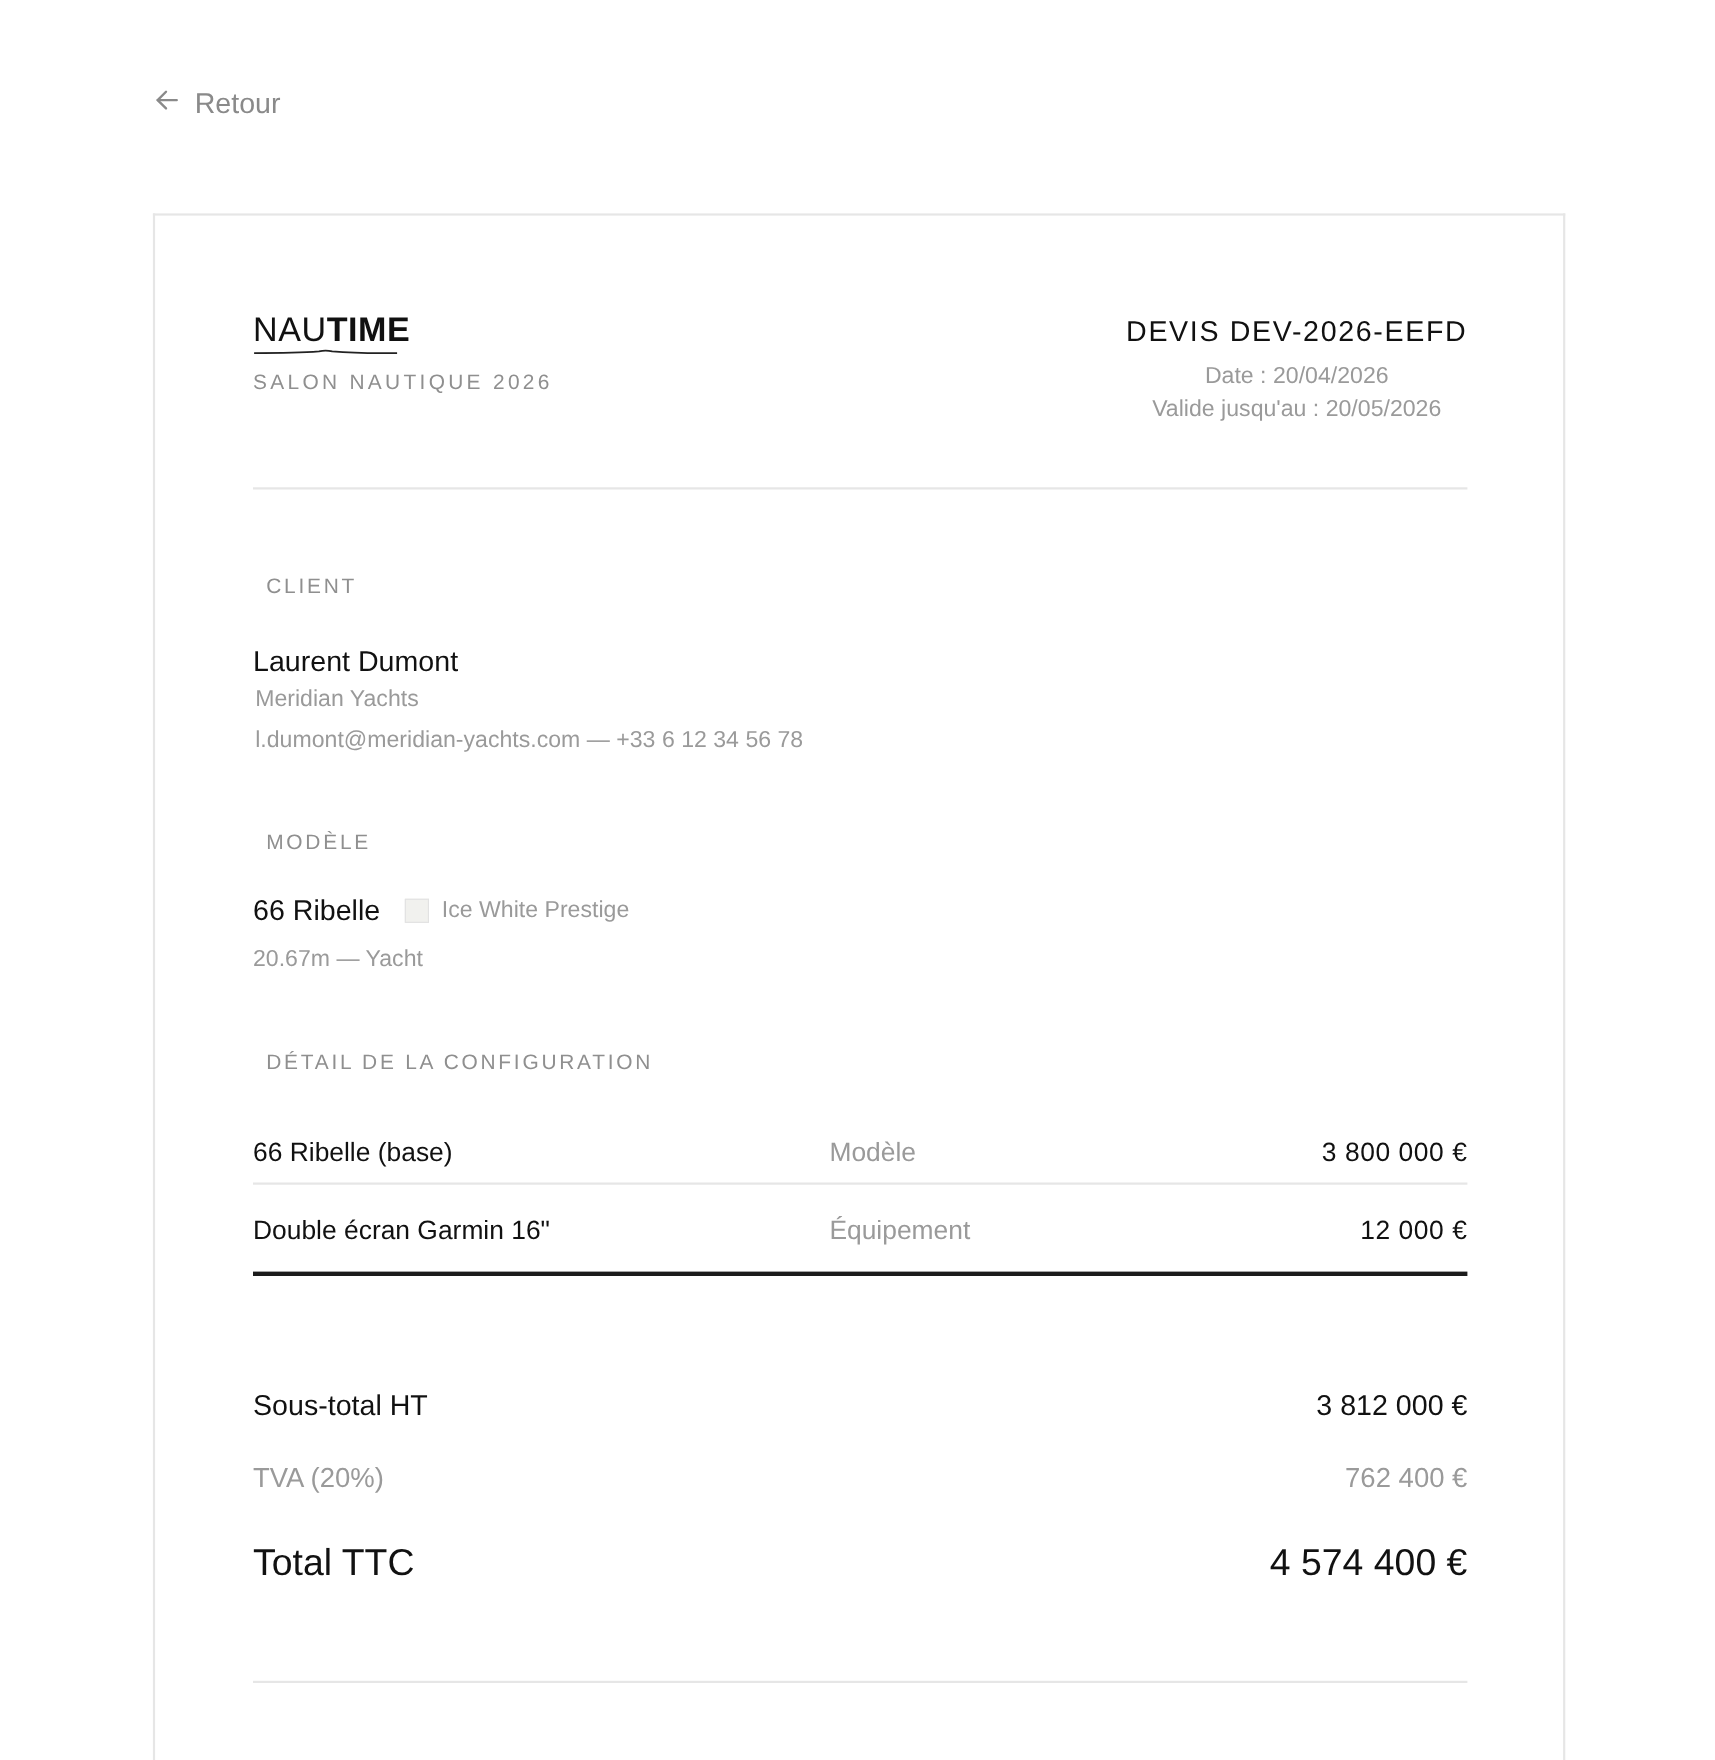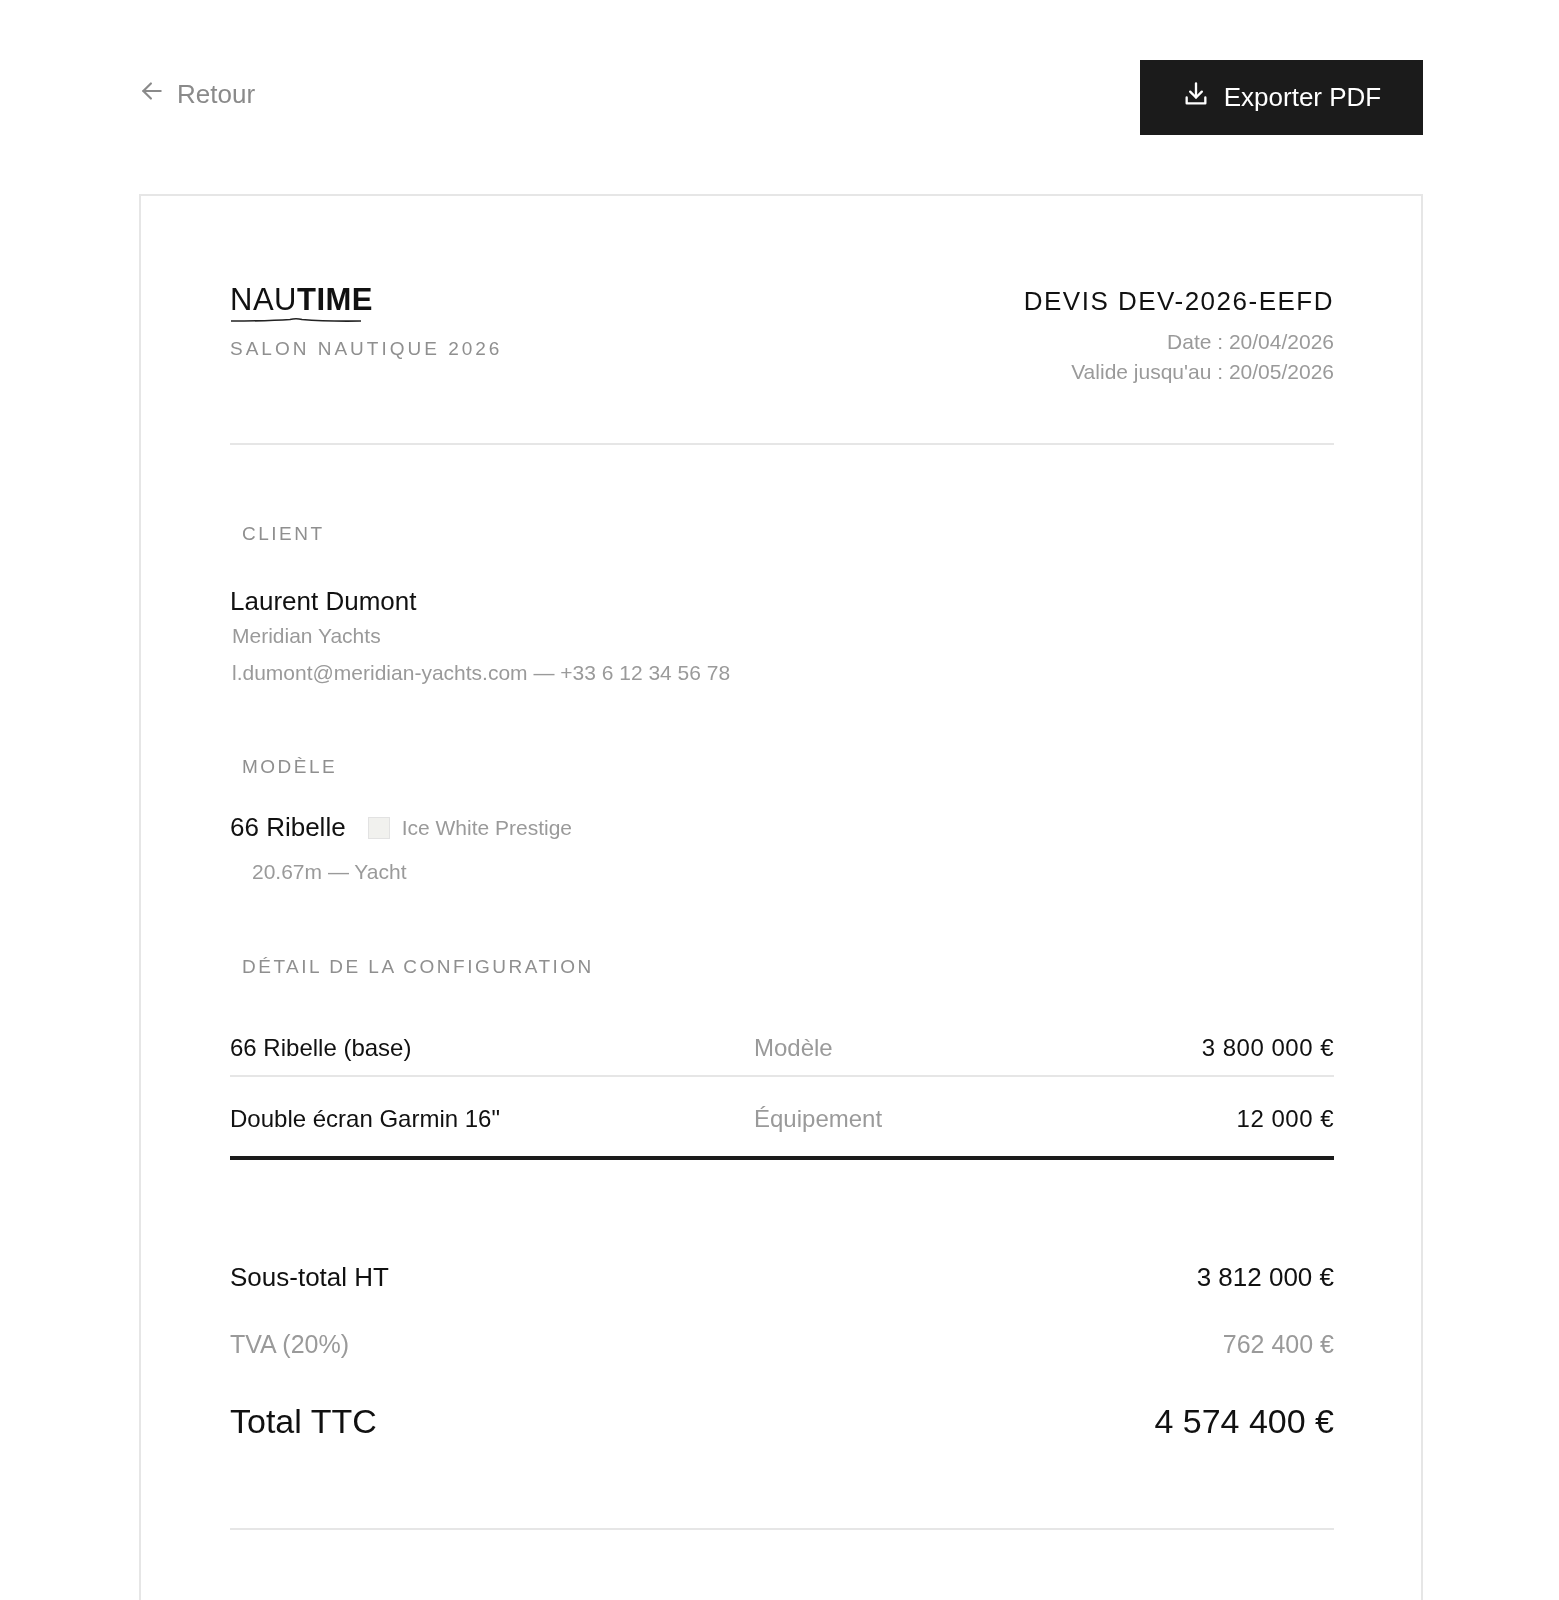--- a/index.html
+++ b/index.html
@@ -120,20 +120,21 @@
       font-size: 26px;
       letter-spacing: 1.5px;
       font-weight: 500;
       color: #111;
       margin-bottom: 10px;
     }
     .quote-line {
       font-size: 21px;
       color: #9a9a9a;
       line-height: 30px;
+      text-align: center;
     }
     .divider {
       position: absolute;
       left: 0;
       width: 1104px;
       height: 2px;
       background: #e6e6e6;
     }
 
     
@@ -185,21 +186,20 @@
     .color-name {
       font-size: 21px;
       color: #9a9a9a;
     }
     .model-specs {
       position: absolute;
       left: 0;
       top: 664px;
       font-size: 21px;
       color: #9a9a9a;
-      margin-left: 22px;
     }
 
     
     .config-table {
       position: absolute;
       left: 0;
       top: 810px;
       width: 1104px;
     }
     .thead {
@@ -259,30 +259,20 @@
   <div class="topbar">
     <a class="back-link">
       <span>
         <svg viewBox="0 0 24 24" fill="none" stroke="#8a8a8a" stroke-width="2" stroke-linecap="round" stroke-linejoin="round">
           <line x1="20" y1="12" x2="4" y2="12"></line>
           <polyline points="11 5 4 12 11 19"></polyline>
         </svg>
       </span>
       <span>Retour</span>
     </a>
-    <button class="export-btn">
-      <span>
-        <svg viewBox="0 0 24 24" fill="none" stroke="#ffffff" stroke-width="2" stroke-linecap="round" stroke-linejoin="round">
-          <line x1="12" y1="3" x2="12" y2="15"></line>
-          <polyline points="7 10 12 15 17 10"></polyline>
-          <path d="M4 15v5h16v-5"></path>
-        </svg>
-      </span>
-      <span>Exporter PDF</span>
-    </button>
   </div>
 
   <div class="doc">
     <div class="doc-inner">
 
       <div class="doc-header">
         <div class="brand">
           <div class="logo">
             <span class="light">NAU</span><span class="bold">TIME</span>
             <svg class="logo-wave" viewBox="0 0 132 8" preserveAspectRatio="none">

